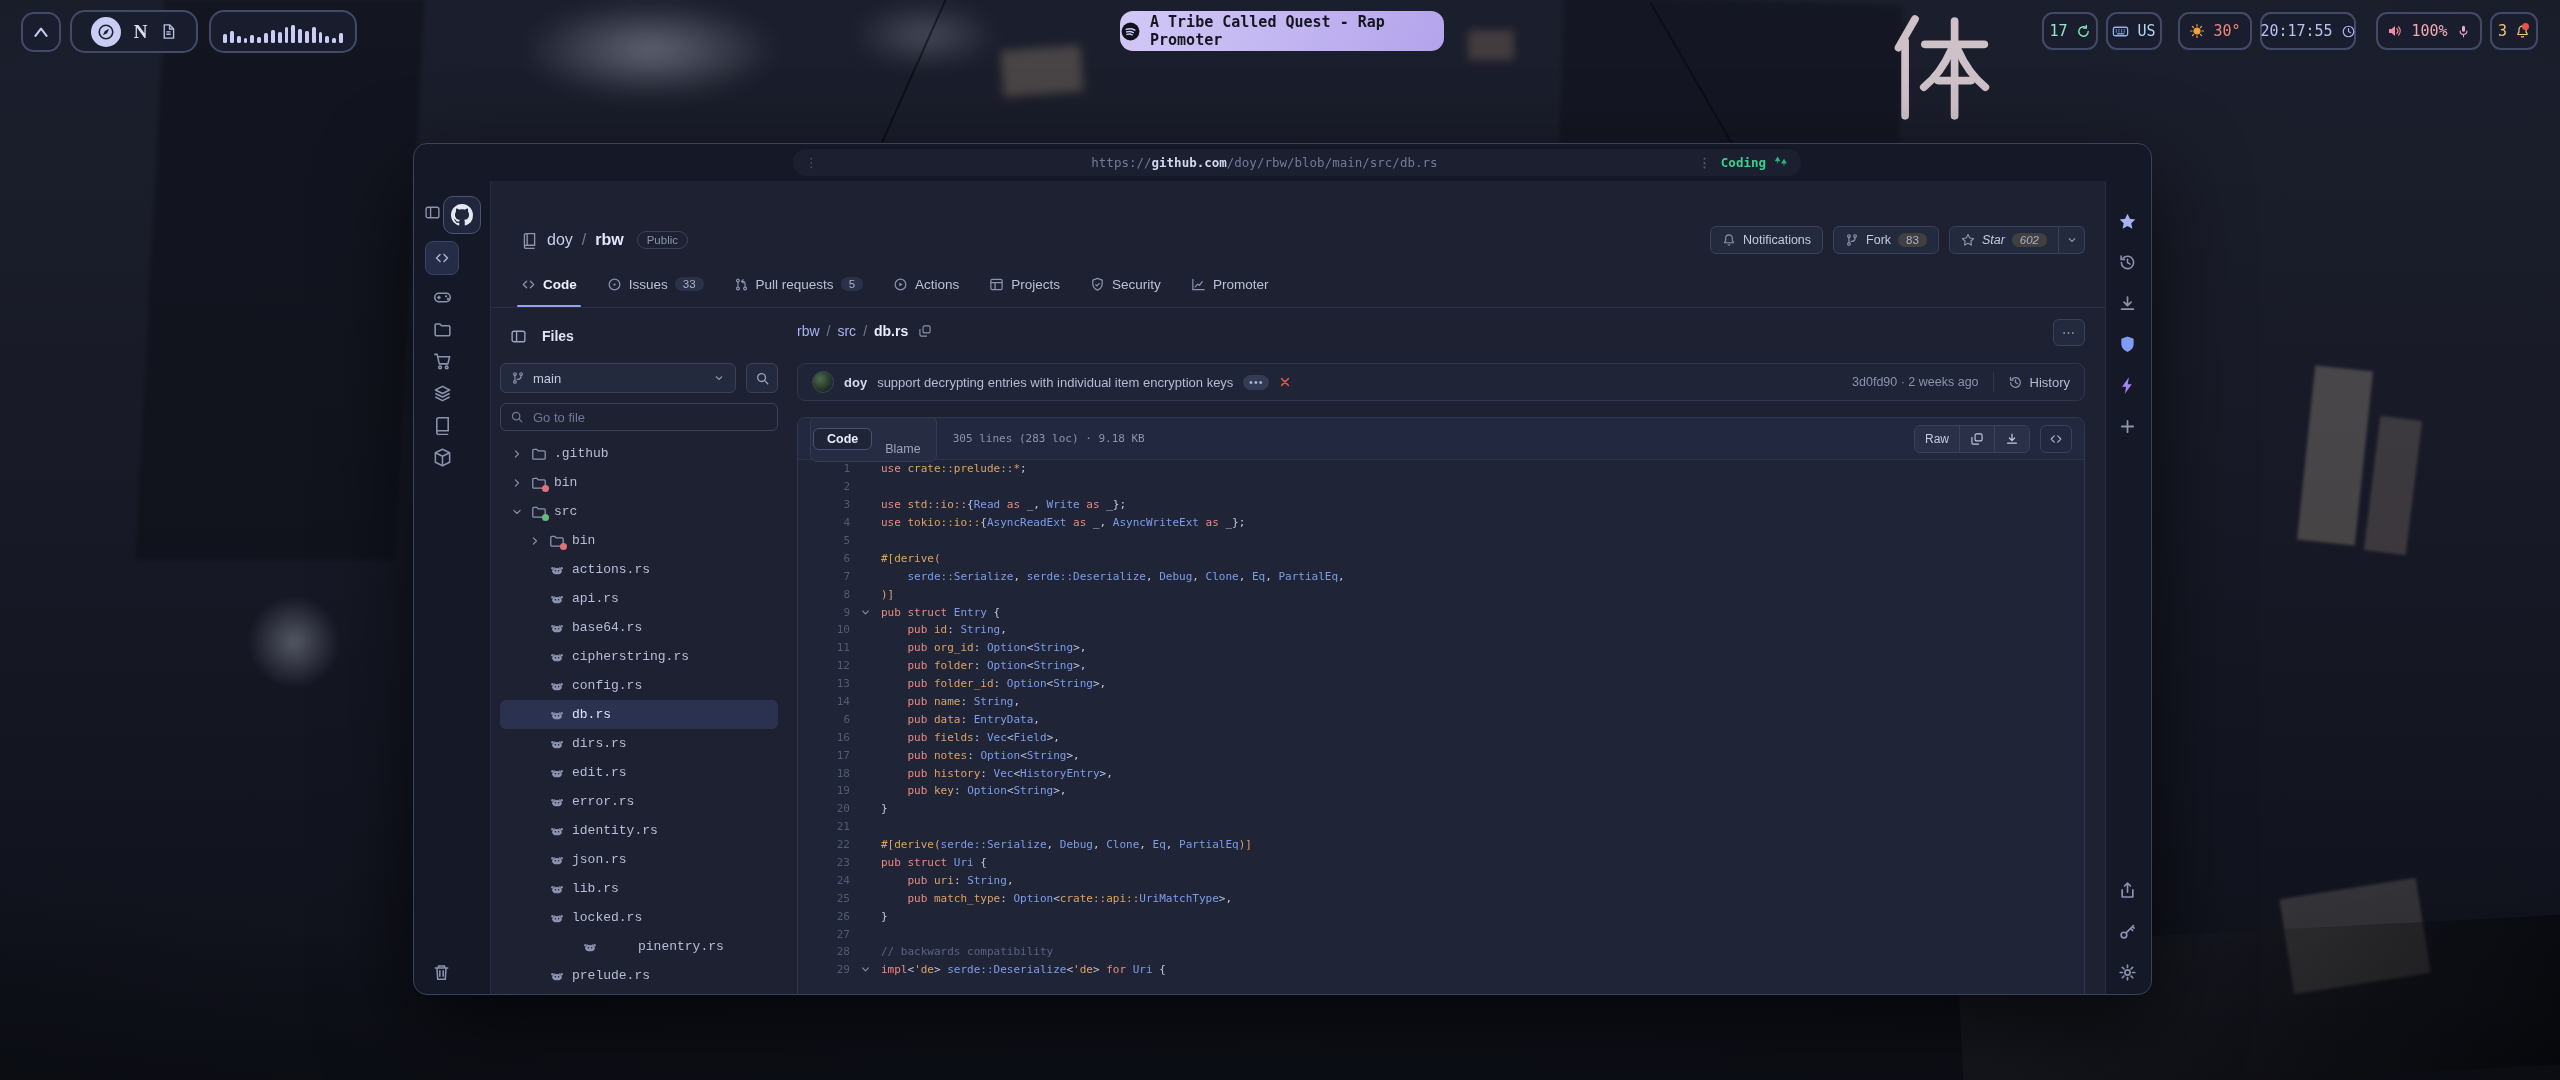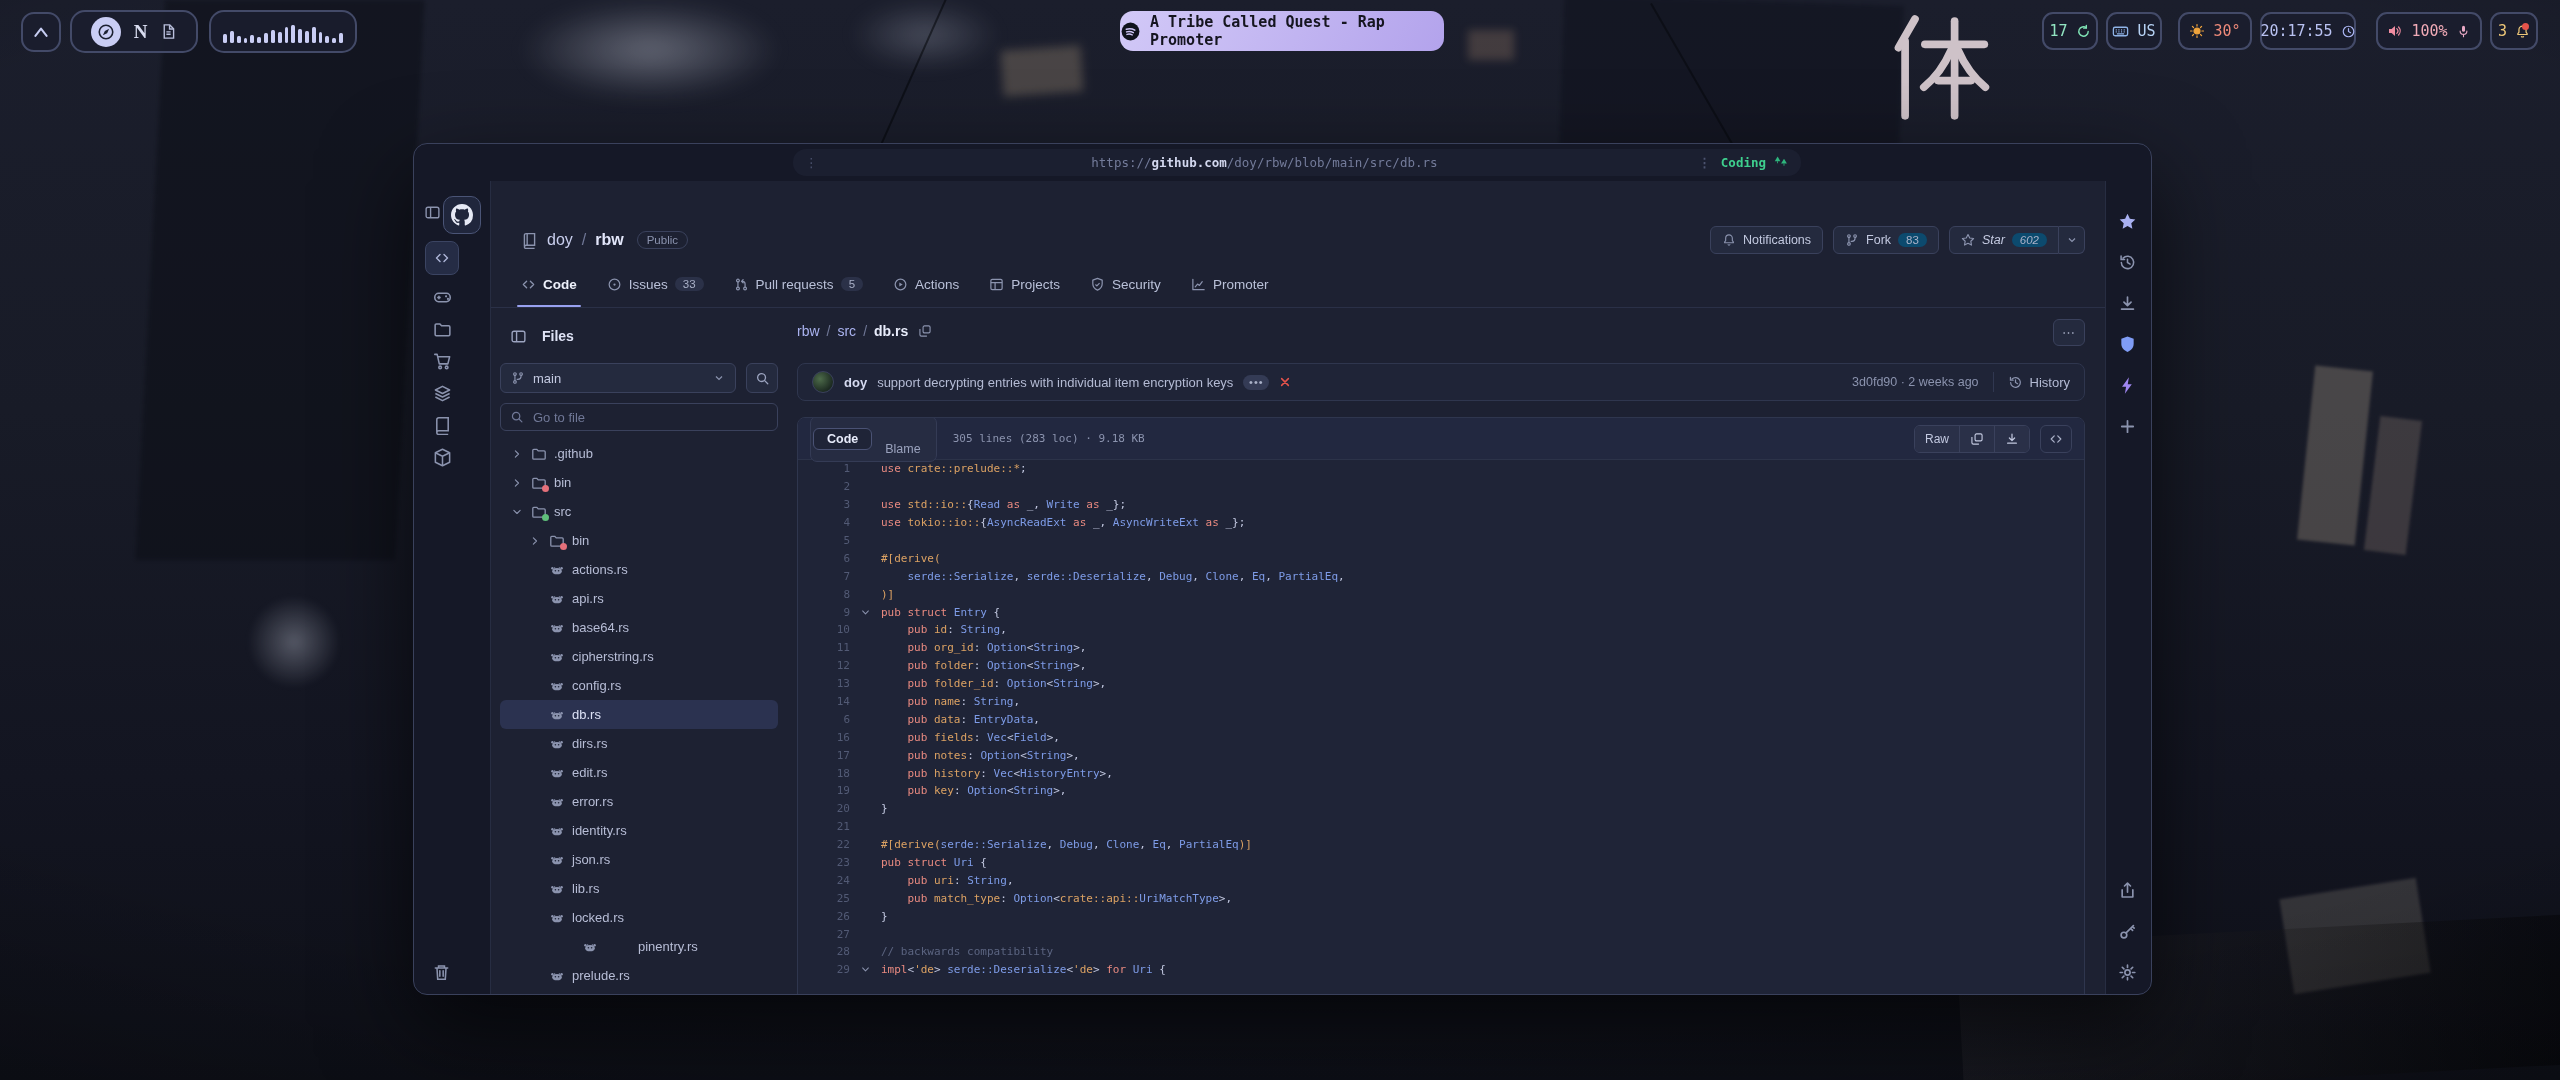--- a/index.html
+++ b/index.html
@@ -70,21 +70,21 @@
   .gh{position:absolute;left:76px;right:45px;top:37px;bottom:0;background:#1d2132;border-left:1px solid #272d42;border-right:1px solid #272d42;overflow:hidden;
     color:#cdd3ea;}
   .repo-row{position:absolute;left:30px;right:20px;top:44px;height:30px;display:flex;align-items:center;gap:9px;font-size:16px;}
   .repo-owner{color:#c9cfee;}
   .repo-sep{color:#707897;}
   .repo-name{font-weight:bold;color:#e2e6fa;}
   .vis-pill{margin-left:4px;border:1px solid #3a415c;border-radius:999px;padding:2px 9px;font-size:11.5px;color:#8b93ae;}
   .hdr-actions{margin-left:auto;display:flex;gap:10px;}
   .btn{display:flex;align-items:center;gap:7px;height:28px;padding:0 11px;background:#242a3e;border:1px solid #3a415c;border-radius:6px;
     font-size:12.5px;color:#c3c9e0;box-sizing:border-box;}
-  .btn .cnt{background:#0c4a6e;border-radius:999px;padding:1px 8px;font-size:11.5px;color:#aab1c8;}
+  .btn .cnt{background:#404040;border-radius:999px;padding:1px 8px;font-size:11.5px;color:#aab1c8;}
   .btn-split{display:flex;font-style:italic;}
   .btn-split .btn{border-radius:6px 0 0 6px;}
   .btn-split .seg{width:26px;height:28px;box-sizing:border-box;background:#242a3e;border:1px solid #3a415c;border-left:none;border-radius:0 6px 6px 0;
     display:flex;align-items:center;justify-content:center;color:#8b93ae;}
   .nav{position:absolute;left:30px;right:0;top:92px;height:34px;display:flex;gap:30px;font-size:13.5px;color:#b9c0d8;}
   .nav::after{content:"";position:absolute;left:-30px;right:0;top:34px;height:1px;background:#2a3047;}
   .tab{display:flex;align-items:center;gap:7px;position:relative;padding-bottom:12px;}
   .tab .ic{color:#8b93ae;display:flex;}
   .tab .cnt{background:#2b3148;border-radius:999px;padding:1px 8px;font-size:11.5px;color:#aab1c8;}
   .tab.active{color:#eef1fb;font-weight:bold;}
@@ -97,21 +97,21 @@
   .sb-branchrow{display:flex;gap:10px;margin-top:12px;}
   .branch-sel{flex:1;height:30px;box-sizing:border-box;border:1px solid #3a415c;background:#242a3e;border-radius:6px;
     display:flex;align-items:center;gap:8px;padding:0 10px;color:#c3c9e0;}
   .branch-sel .chev{margin-left:auto;color:#8b93ae;display:flex;}
   .sb-search{width:32px;height:30px;box-sizing:border-box;border:1px solid #3a415c;background:#242a3e;border-radius:6px;display:flex;align-items:center;justify-content:center;color:#9ba3bf;}
   .goto{margin-top:10px;height:28px;box-sizing:border-box;border:1px solid #3a415c;border-radius:6px;background:transparent;
     display:flex;align-items:center;gap:7px;padding:0 9px;color:#707897;}
   .goto input{background:transparent;border:none;outline:none;color:#c3c9e0;font-size:13px;width:100%;font-family:"Liberation Sans",sans-serif;}
   .goto input::placeholder{color:#707897;}
   .tree{position:absolute;left:0;right:0;top:118px;bottom:0;overflow:hidden;}
-  .trow{position:relative;display:flex;align-items:center;height:29px;border-radius:6px;color:#b7bdd6;gap:7px;}
+  .trow{position:relative;display:flex;align-items:center;height:29px;border-radius:6px;color:#b7bdd6;gap:7px;font-family:Liberation Mono, monospace;}
   .trow .chev{width:14px;display:flex;justify-content:center;color:#8b93ae;}
   .trow .fic{display:flex;position:relative;color:#8b93ae;}
   .trow.selected{background:#2b3250;color:#dde2f6;}
   .badge-dot{position:absolute;right:-2px;bottom:-1px;width:7px;height:7px;border-radius:50%;}
   .rusti{color:#c98a5b;display:flex;}
   
   .main{position:absolute;left:306px;right:20px;top:138px;bottom:0;}
   .crumb{position:absolute;left:0;top:4px;display:flex;align-items:center;gap:7px;font-size:14px;}
   .crumb .lnk{color:#aab3f0;}
   .crumb .sep{color:#707897;}

